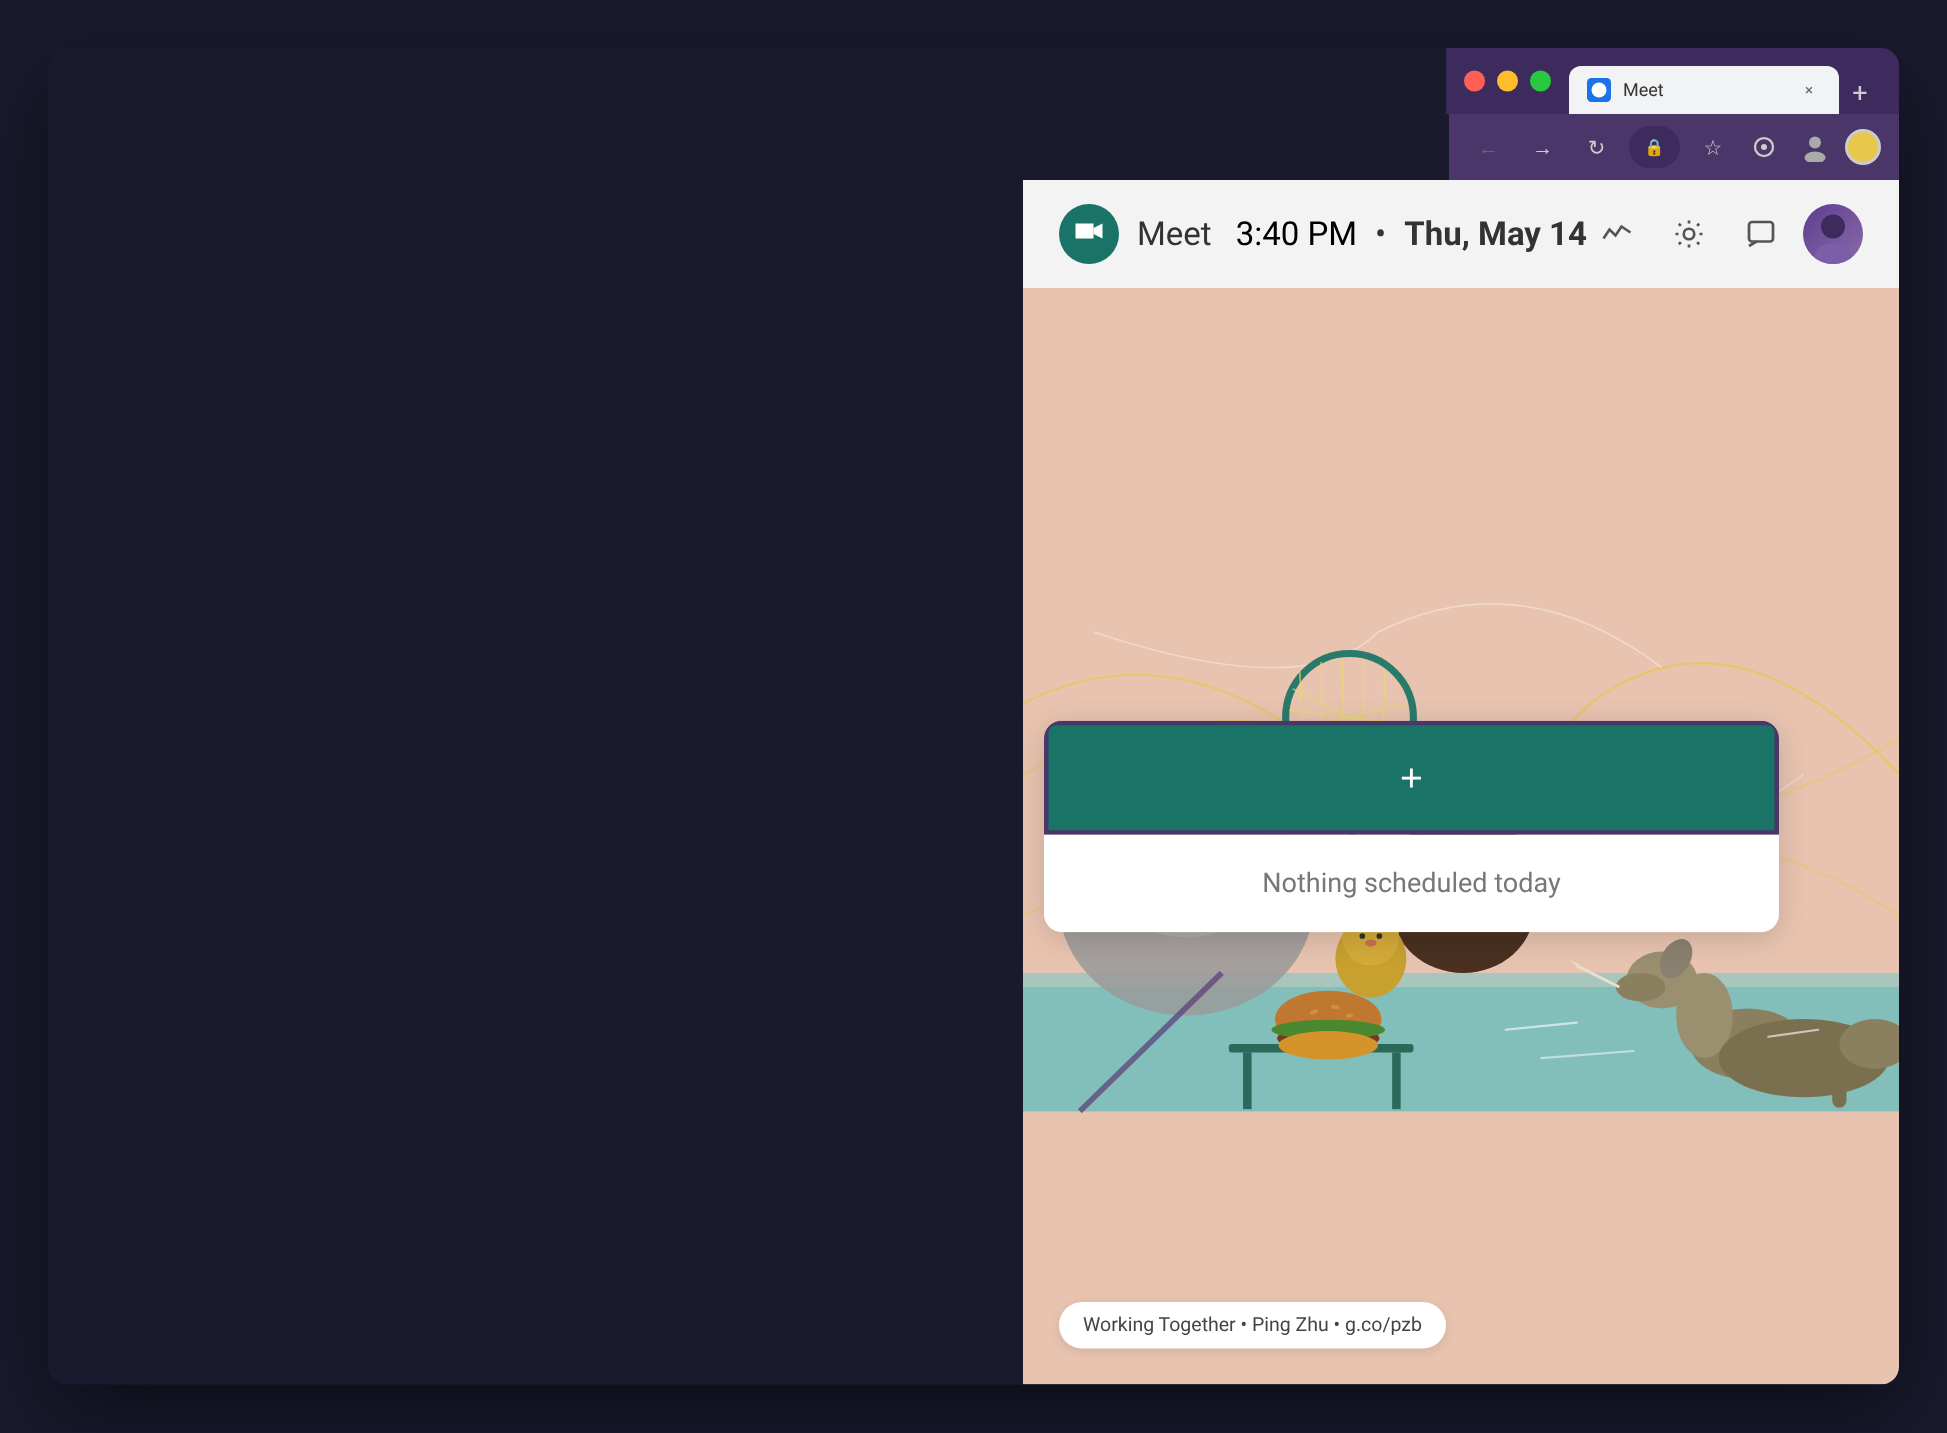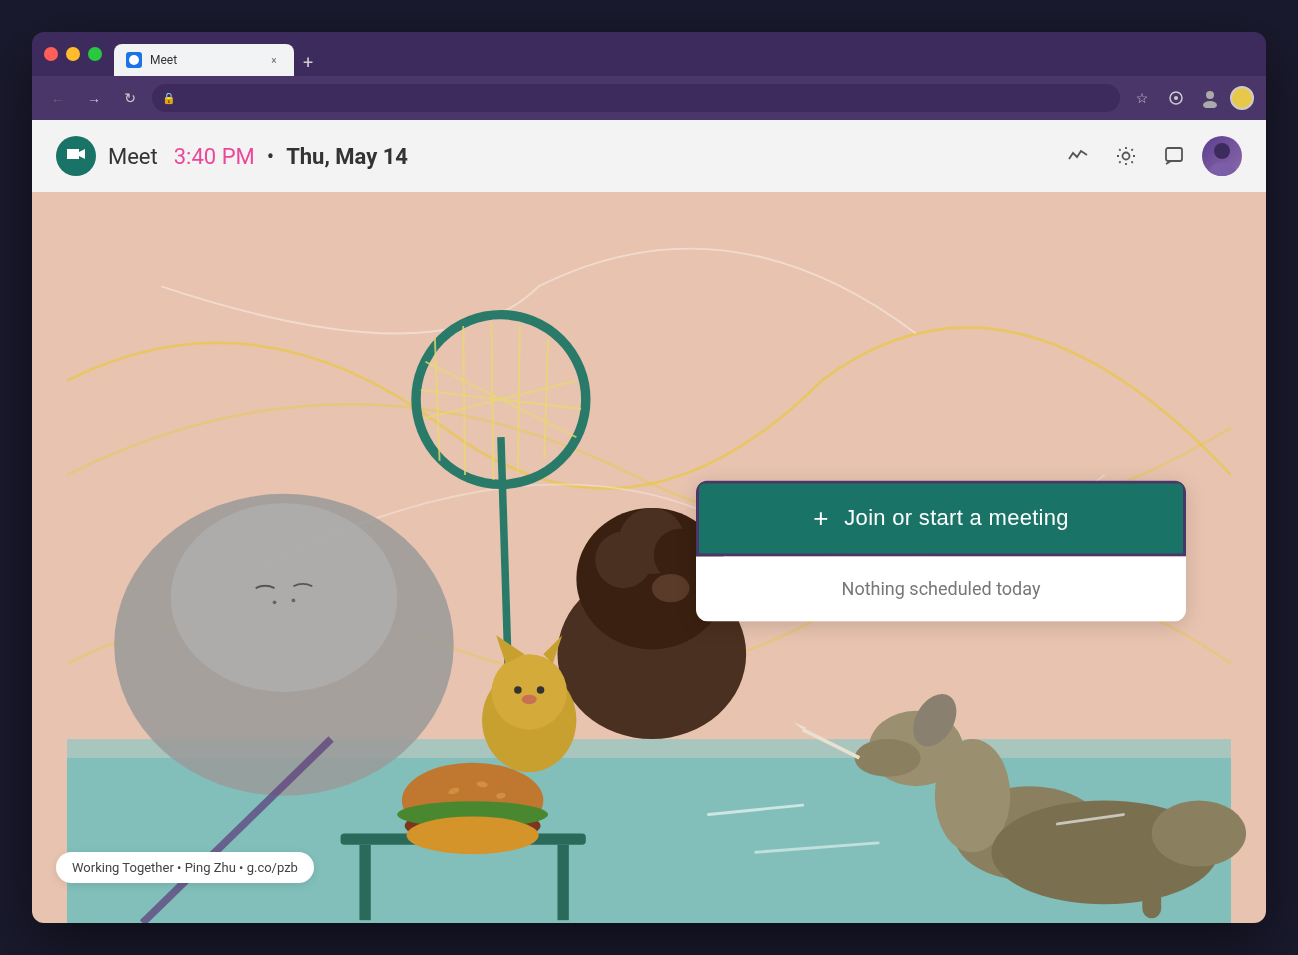--- a/index.html
+++ b/index.html
@@ -14,20 +14,21 @@
     }
 
     .browser-window {
       width: 1234px;
       height: 891px;
       border-radius: 12px;
       overflow: hidden;
       box-shadow: 0 20px 60px rgba(0,0,0,0.5);
       display: flex;
       flex-direction: column;
+      align-items: flex-end;
     }
 
     
     .title-bar {
       background: #3d2b5e;
       height: 44px;
       display: flex;
       align-items: center;
       padding: 0 12px;
       flex-shrink: 0;
@@ -226,21 +227,21 @@
 
     .meet-title {
       font-size: 22px;
       color: #333;
       font-weight: 400;
       margin-right: 16px;
     }
 
     .meet-time {
       font-size: 22px;
-      color: #ec4899;
+      color: #000000;
       font-weight: 400;
     }
 
     .meet-dot {
       font-size: 22px;
       color: #333;
       margin: 0 12px;
     }
 
     .meet-date {
@@ -349,21 +350,21 @@
 
     .nothing-text {
       font-size: 18px;
       color: #777;
       font-weight: 400;
     }
 
     
     .attribution {
       position: absolute;
-      bottom: 40px;
+      bottom: 24px;
       left: 24px;
       background: white;
       border-radius: 20px;
       padding: 8px 16px;
       font-size: 13px;
       color: #444;
       box-shadow: 0 2px 8px rgba(0,0,0,0.1);
     }
   </style>
 </head>
@@ -548,21 +549,20 @@
         <line x1="280" y1="580" x2="80" y2="775" stroke="#5a3a7a" stroke-width="8" opacity="0.7"></line>
 
         <line x1="680" y1="660" x2="780" y2="650" stroke="white" stroke-width="3" opacity="0.6" stroke-linecap="round"></line>
         <line x1="730" y1="700" x2="860" y2="690" stroke="white" stroke-width="3" opacity="0.5" stroke-linecap="round"></line>
         <line x1="1050" y1="670" x2="1120" y2="660" stroke="white" stroke-width="3" opacity="0.6" stroke-linecap="round"></line>
       </svg>
 
       <div class="meeting-card">
         <button class="join-button">
           <span class="join-plus">+</span>
-          <span class="join-text">Join or start a meeting</span>
         </button>
         <div class="nothing-scheduled">
           <span class="nothing-text">Nothing scheduled today</span>
         </div>
       </div>
 
       <div class="attribution">
         <span>Working Together  •  Ping Zhu  •  g.co/pzb</span>
       </div>
     </div>

